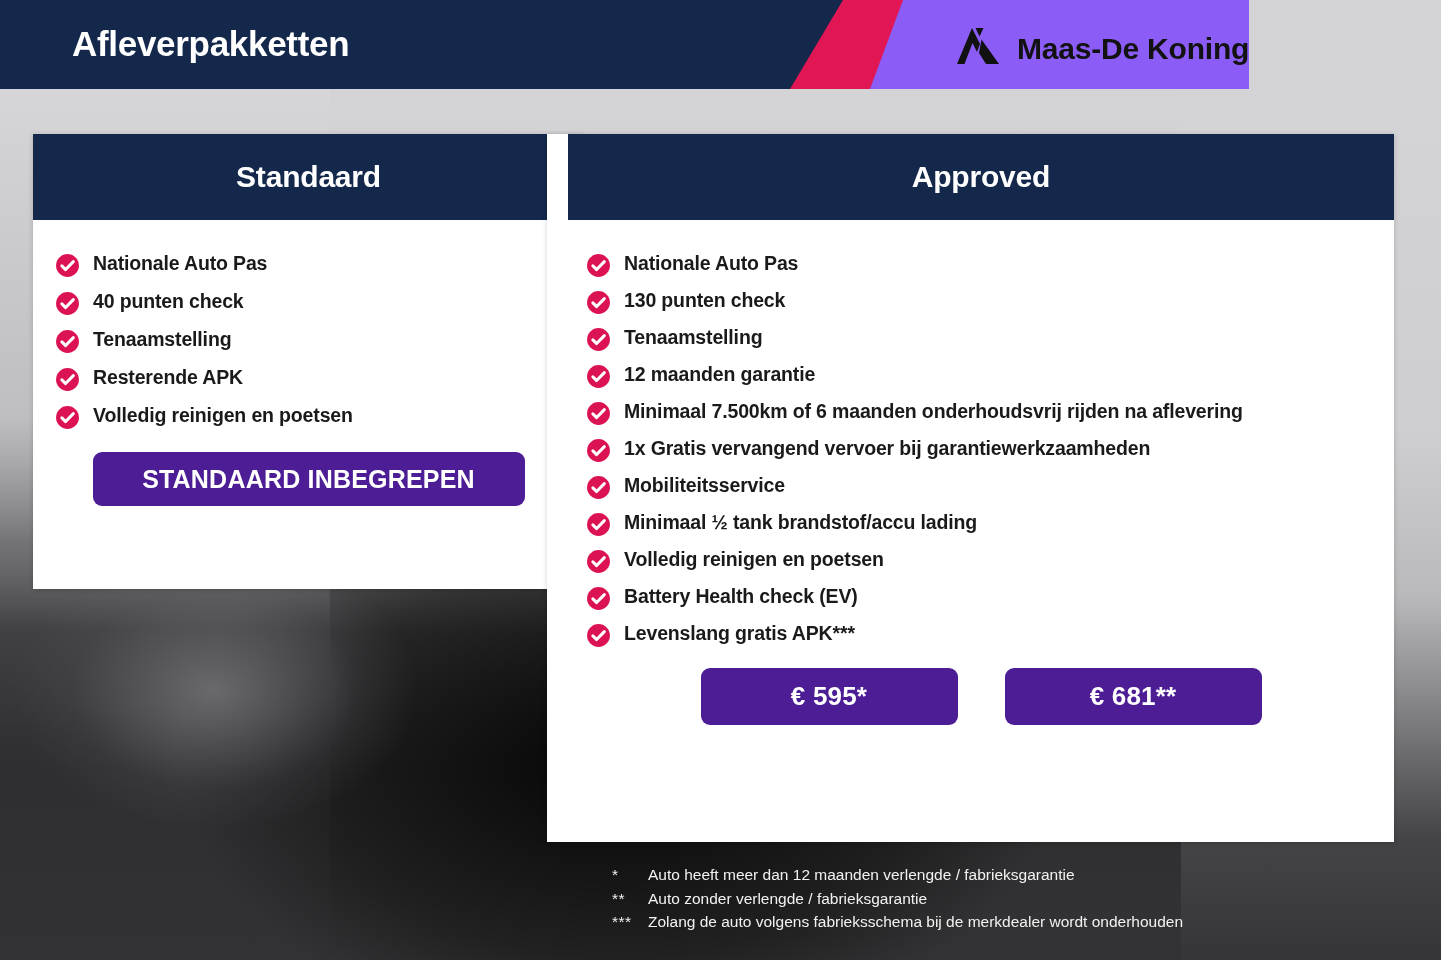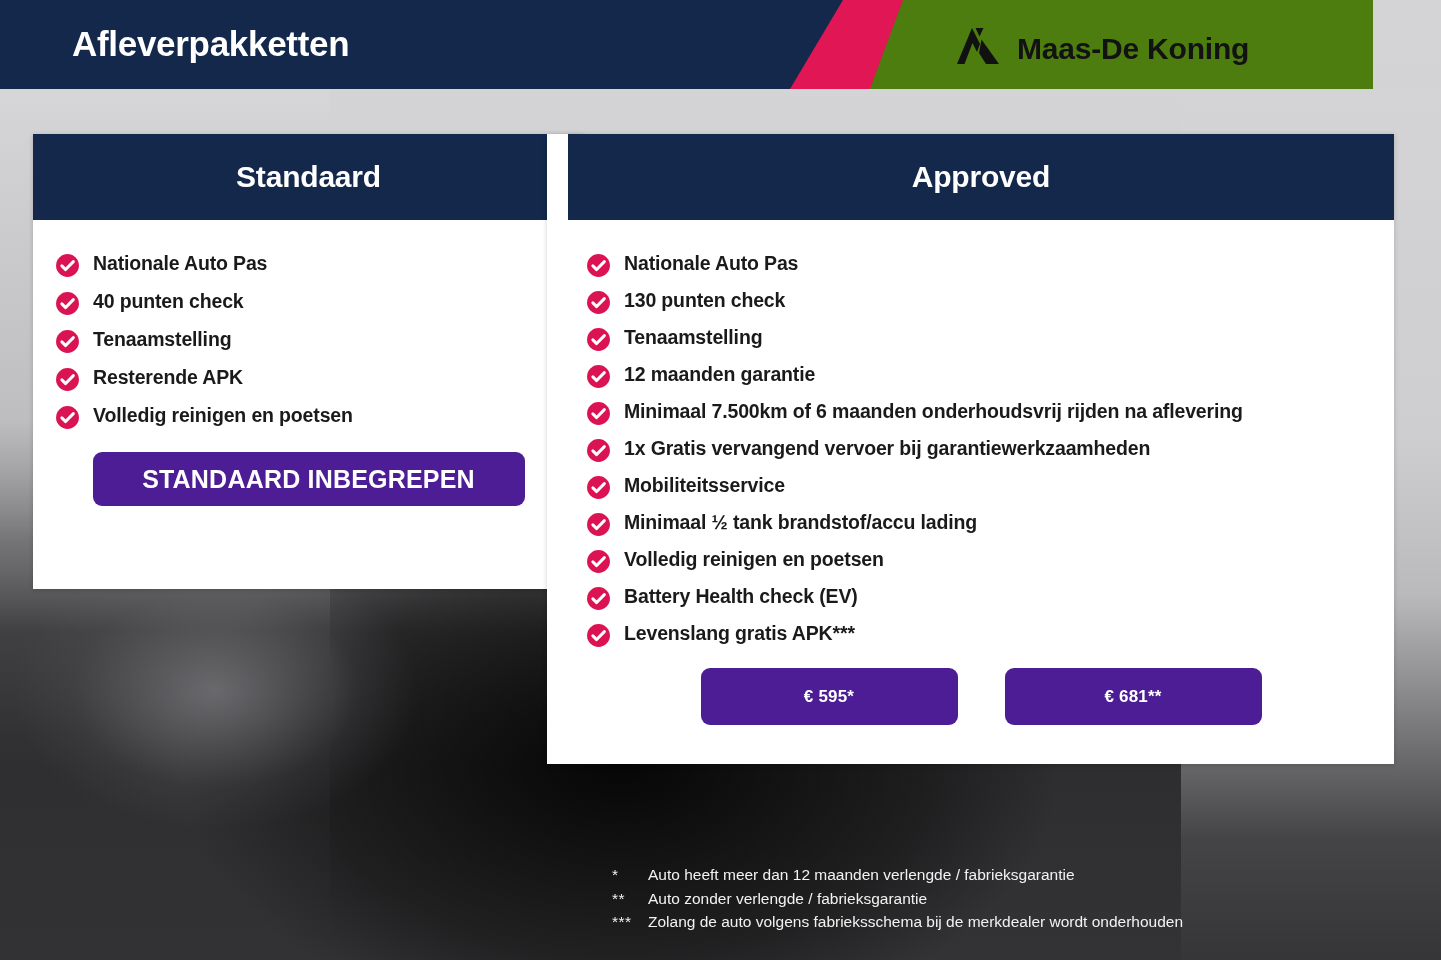--- a/index.html
+++ b/index.html
@@ -42,22 +42,22 @@
   }
   .bg-top-wash {
     position: absolute;
     left: 0; top: 88px; width: 1441px; height: 200px;
     background: linear-gradient(180deg, rgba(212,212,214,0.95) 0%, rgba(206,206,208,0.55) 55%, rgba(200,200,202,0.0) 100%);
   }
 
   
   .header {
     position: absolute;
-    left: 0; top: 0; width: 1373px; height: 89px;
-    background: #4d7c0f;
+    left: 0; top: 0; width: 1249px; height: 89px;
+    background: #8b5cf6;
     overflow: hidden;
     z-index: 5;
     padding-left: 34px;
   }
   .header-navy {
     position: absolute;
     left: 0; top: 0; height: 89px; width: 860px;
     background: #13284b;
     clip-path: polygon(0 0, 860px 0, 807px 89px, 0 89px);
   }
@@ -111,21 +111,21 @@
     font-weight: bold;
     font-size: 30px;
     letter-spacing: -0.2px;
   }
   .card-body { padding: 0; }
 
   #card-standaard { left: 33px; top: 134px; width: 551px; height: 455px; }
   #card-standaard .card-head { height: 86px; }
   #card-standaard .card-body { padding: 30px 22px 0 22px; }
 
-  #card-approved { left: 547px; top: 134px; width: 847px; height: 630px; padding-left: 21px; }
+  #card-approved { left: 547px; top: 134px; width: 847px; height: 708px; padding-left: 21px; }
   #card-approved .card-head { height: 86px; }
   #card-approved .card-body { padding: 30px 18px 0 18px; }
 
   
   .feature-list { list-style: none; }
   .feature-item {
     display: flex;
     align-items: center;
     margin-bottom: 10px;
   }
@@ -166,21 +166,21 @@
   }
   .price-row {
     display: flex;
     justify-content: center;
     gap: 47px;
     margin-top: 20px;
   }
   .price-btn {
     width: 257px;
     height: 57px;
-    font-size: 17px;
+    font-size: 26px;
     letter-spacing: 0.2px;
   }
 
   
   .footnotes {
     position: absolute;
     left: 612px; top: 863px;
     z-index: 4;
     color: #f2f2f2;
     font-size: 15.5px;

